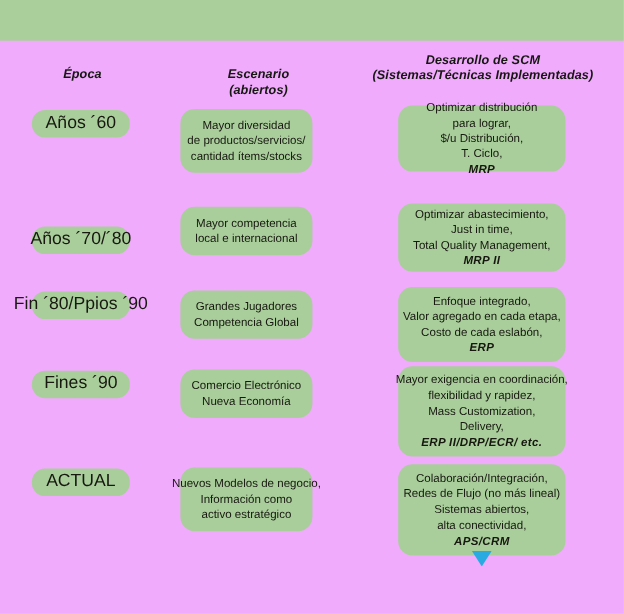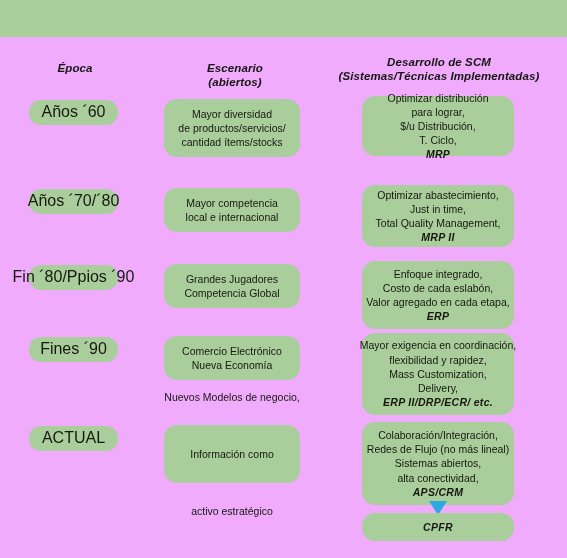--- a/index.html
+++ b/index.html
@@ -37,21 +37,21 @@
     text-align: center;
     font-style: italic;
     font-weight: bold;
     font-size: 11.5px;
     color: #161712;
     line-height: 14px;
     letter-spacing: 0.1px;
   }
   #hdr-epoca   { left: 20px;  top: 61px; width: 110px; }
   #hdr-escen   { left: 160px; top: 61px; width: 150px; text-align: center; }
-  #hdr-scm     { left: 332px; top: 55px; width: 214px; }
+  #hdr-scm     { left: 332px; top: 48px; width: 214px; }
 
   
   .box {
     position: absolute;
     background: #a9ce9c;
     border-radius: 13px;
     box-sizing: border-box;
     display: flex;
     flex-direction: column;
     align-items: center;
@@ -73,42 +73,42 @@
   .pill {
     left: 29px;
     width: 89px;
     height: 25px;
     border-radius: 12px;
     font-size: 16px;
   }
   
   .scen {
     left: 164px;
-    width: 136px;
+    width: 120px;
     border-radius: 13px;
   }
   
   .dev {
     left: 362px;
     width: 152px;
     border-radius: 13px;
   }
 
   
   #pill-0 { top: 100px; }
-  #pill-1 { top: 189px; }
+  #pill-1 { top: 206px; }
   #pill-2 { top: 265px; }
   #pill-3 { top: 337px; }
   #pill-4 { top: 426px; }
 
   #scen-0 { top: 99px;  height: 58px; }
   #scen-1 { top: 188px; height: 44px; }
   #scen-2 { top: 264px; height: 44px; }
   #scen-3 { top: 336px; height: 44px; }
-  #scen-4 { top: 425px; height: 58px; gap: 43px; }
+  #scen-4 { top: 425px; height: 58px; }
 
   #dev-0 { top: 96px;  height: 60px; }
   #dev-1 { top: 185px; height: 62px; }
   #dev-2 { top: 261px; height: 68px; }
   #dev-3 { top: 333px; height: 82px; }
   #dev-4 { top: 422px; height: 83px; }
 
   
   #cpfr-box {
     left: 362px;
@@ -197,22 +197,22 @@
 
   <div class="box dev" id="dev-1">
     <span class="line">Optimizar abastecimiento,</span>
     <span class="line">Just in time,</span>
     <span class="line">Total Quality Management,</span>
     <span class="line bold-ital">MRP II</span>
   </div>
 
   <div class="box dev" id="dev-2">
     <span class="line">Enfoque integrado,</span>
+    <span class="line">Valor agregado en cada etapa,</span>
     <span class="line">Costo de cada eslabón,</span>
-    <span class="line">Valor agregado en cada etapa,</span>
     <span class="line bold-ital">ERP</span>
   </div>
 
   <div class="box dev" id="dev-3">
     <span class="line">Mayor exigencia en coordinación,</span>
     <span class="line">flexibilidad y rapidez,</span>
     <span class="line">Mass Customization,</span>
     <span class="line">Delivery,</span>
     <span class="line bold-ital">ERP II/DRP/ECR/ etc.</span>
   </div>
@@ -222,17 +222,14 @@
     <span class="line">Redes de Flujo (no más lineal)</span>
     <span class="line">Sistemas abiertos,</span>
     <span class="line">alta conectividad,</span>
     <span class="line bold-ital">APS/CRM</span>
   </div>
 
   <svg id="flow-arrow" viewBox="0 0 18 14">
     <polygon points="0,0 18,0 9,14" fill="#29abe2"></polygon>
   </svg>
 
-  <div class="box" id="cpfr-box">
-    <span class="line bold-ital">CPFR</span>
-  </div>
 
 </div>
 
 </body></html>

